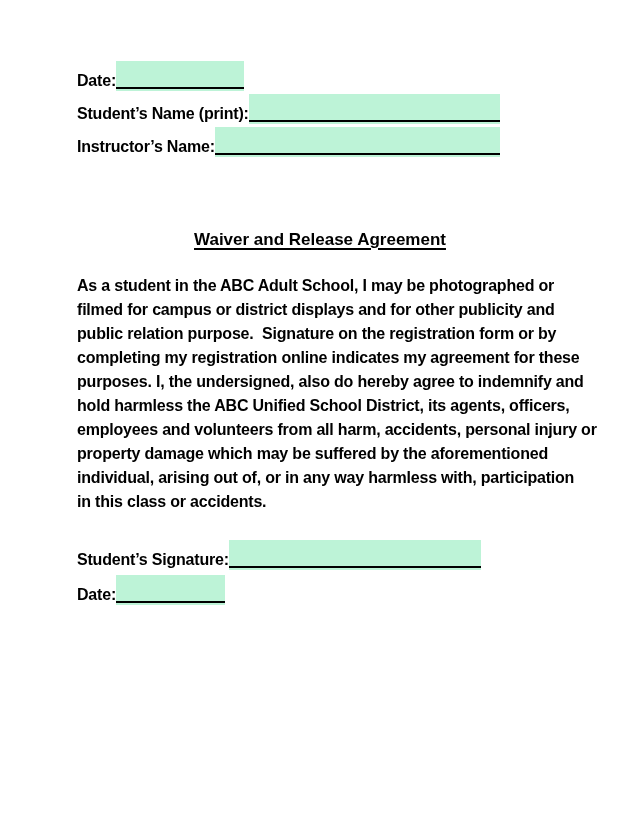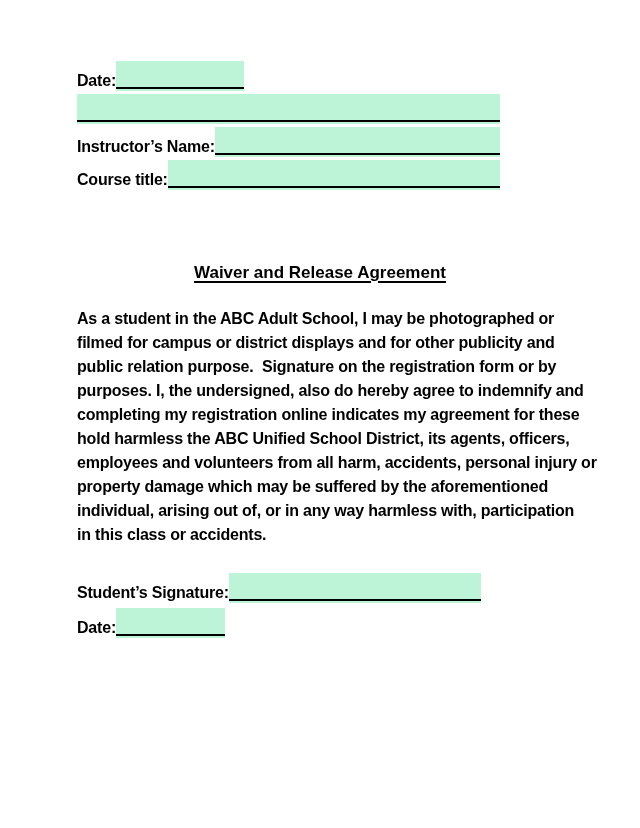--- a/index.html
+++ b/index.html
@@ -82,40 +82,37 @@
 <body>
 
 <div class="page">
 
   <div class="fields-top">
     <div class="field-row">
       <span class="label">Date:</span>
         <span class="hl hl-date-top"></span>
     </div>
     <div class="field-row row-fixed">
+      <span class="label">Student’s Name (print):</span>
         <span class="hl hl-grow"></span>
     </div>
     <div class="field-row row-fixed">
       <span class="label">Instructor’s Name:</span>
-        <span class="hl hl-grow"></span>
-    </div>
-    <div class="field-row row-fixed">
-      <span class="label">Course title:</span>
         <span class="hl hl-grow"></span>
     </div>
   </div>
 
   <div class="doc-title">Waiver and Release Agreement</div>
 
   <div class="body-text">
     <div class="body-line">As a student in the ABC Adult School, I may be photographed or</div>
     <div class="body-line">filmed for campus or district displays and for other publicity and</div>
     <div class="body-line">public relation purpose.  Signature on the registration form or by</div>
+    <div class="body-line">completing my registration online indicates my agreement for these</div>
     <div class="body-line">purposes. I, the undersigned, also do hereby agree to indemnify and</div>
-    <div class="body-line">completing my registration online indicates my agreement for these</div>
     <div class="body-line">hold harmless the ABC Unified School District, its agents, officers,</div>
     <div class="body-line">employees and volunteers from all harm, accidents, personal injury or</div>
     <div class="body-line">property damage which may be suffered by the aforementioned</div>
     <div class="body-line">individual, arising out of, or in any way harmless with, participation</div>
     <div class="body-line">in this class or accidents.</div>
   </div>
 
   <div class="fields-bottom">
     <div class="field-row row-signature">
       <span class="label">Student’s Signature:</span>

